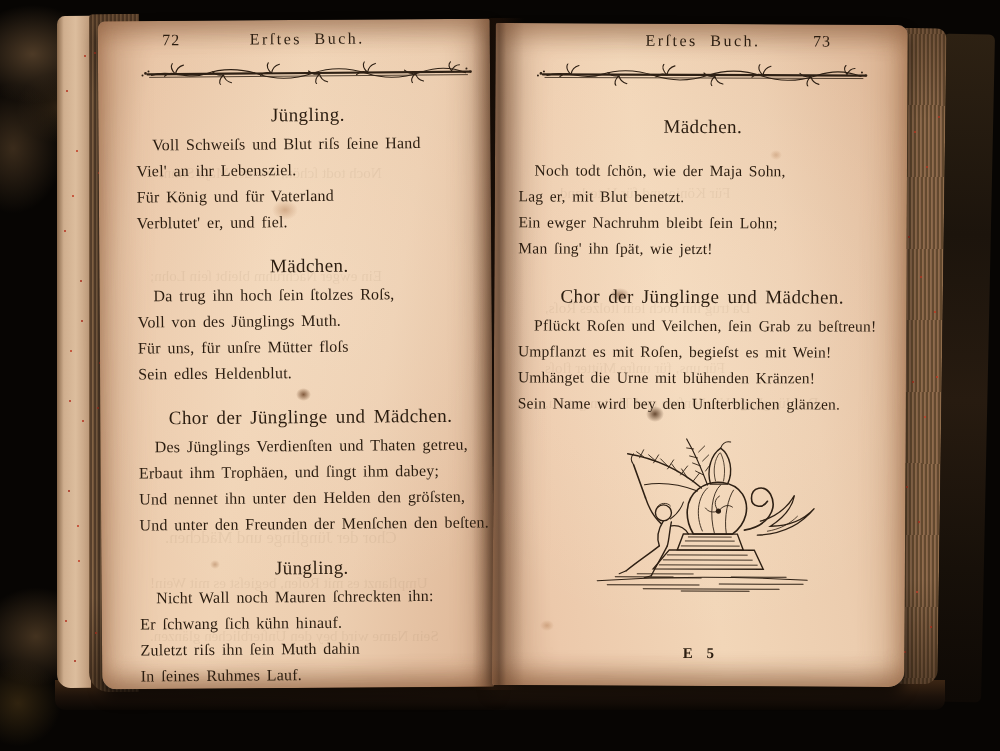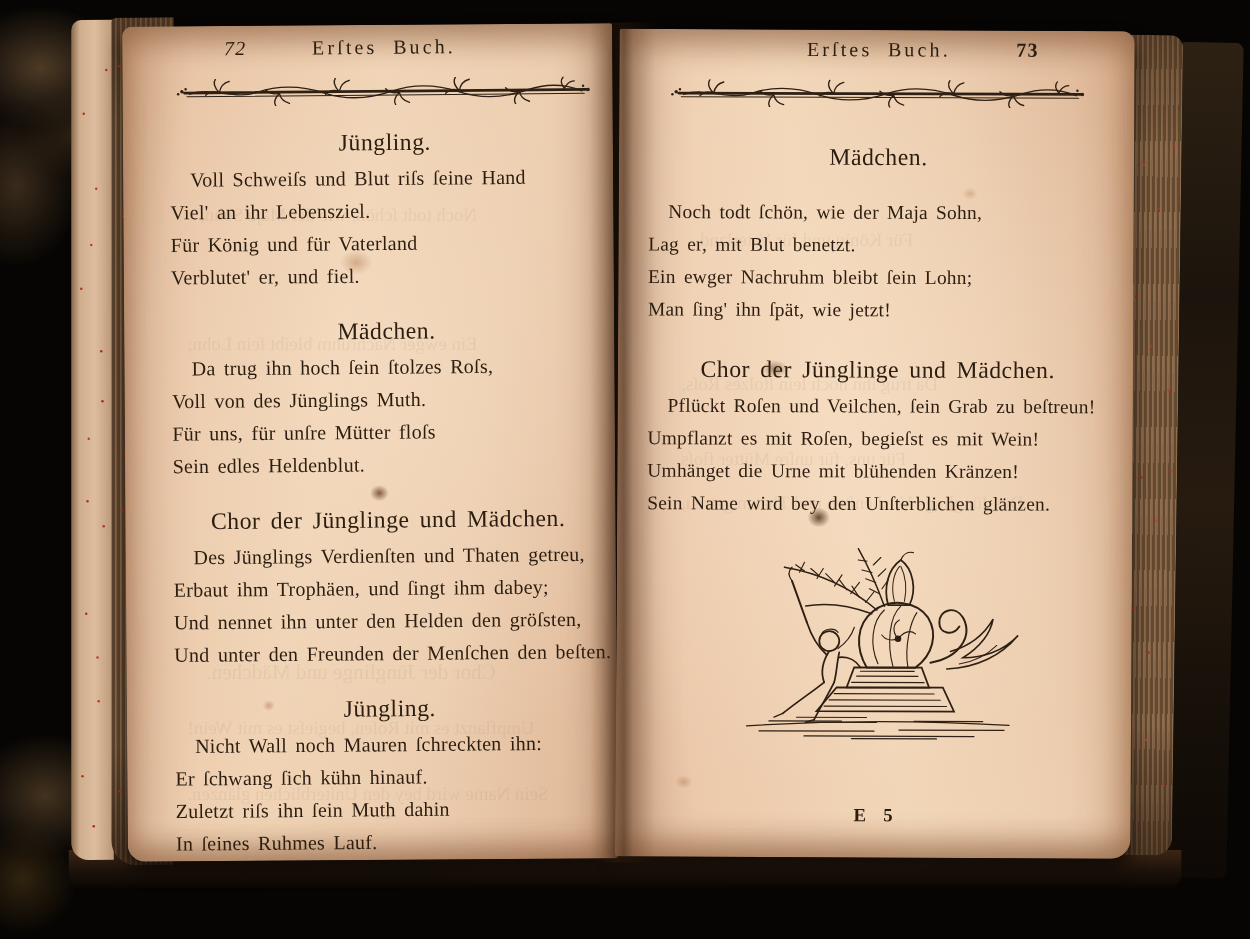--- a/index.html
+++ b/index.html
@@ -121,22 +121,22 @@
   .spot.s6{left:770px;top:150px;width:12px;height:10px;background:radial-gradient(closest-side,rgba(160,100,55,.3),rgba(160,100,55,0));}
   .spot.s7{left:540px;top:620px;width:14px;height:11px;background:radial-gradient(closest-side,rgba(160,100,55,.35),rgba(160,100,55,0));}
 
   
   .content{position:absolute;color:#2b1d10;}
   .content-left{left:138px;top:30px;width:344px;transform:rotate(-.5deg);}
   .content-right{left:518px;top:32px;width:368px;transform:rotate(.2deg);}
   .page-header{position:relative;height:22px;text-align:center;
     font-size:16px;letter-spacing:2.5px;word-spacing:6px;}
   .page-num{position:absolute;top:0;font-size:16px;letter-spacing:1px;}
-  .page-num.pn-left{left:44px;font-style:italic;}
-  .page-num.pn-right{right:56px;font-weight:bold;}
+  .page-num.pn-left{left:27px;}
+  .page-num.pn-right{right:56px;}
   .ornament{display:block;margin:10px auto 0;}
   .sec-h{text-align:center;font-size:19px;margin:20px 0 0;font-weight:normal;
     letter-spacing:.4px;word-spacing:3px;}
   .content-right .sec-h.first{margin-top:30px;}
   .stanza{margin:5px 0 0;font-size:16px;line-height:26px;word-spacing:2.5px;letter-spacing:.2px;}
   .content-right .stanza{font-size:15.5px;}
   .content-right .stanza.first{margin-top:20px;}
   .line{white-space:nowrap;}
   .line.indent{padding-left:16px;}
   .vignette-wrap{margin:14px auto 0;width:240px;height:162px;}

